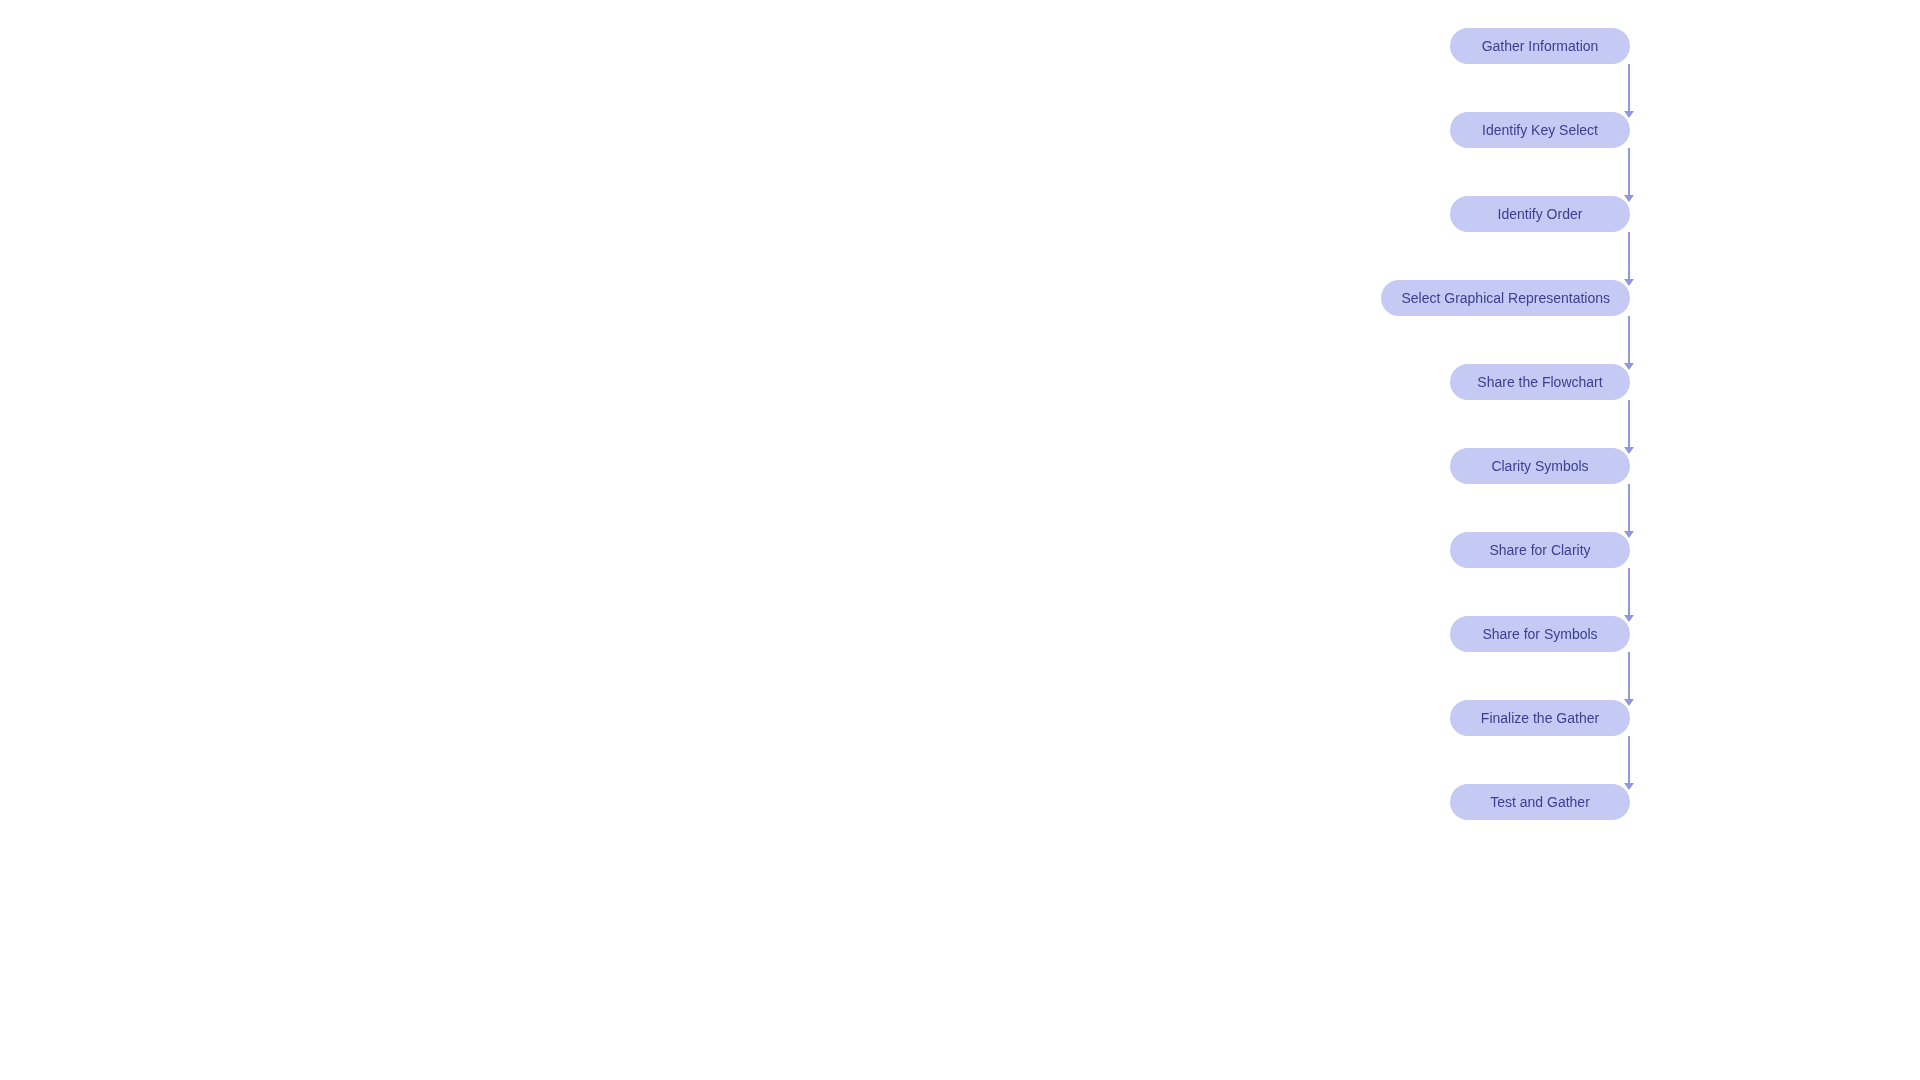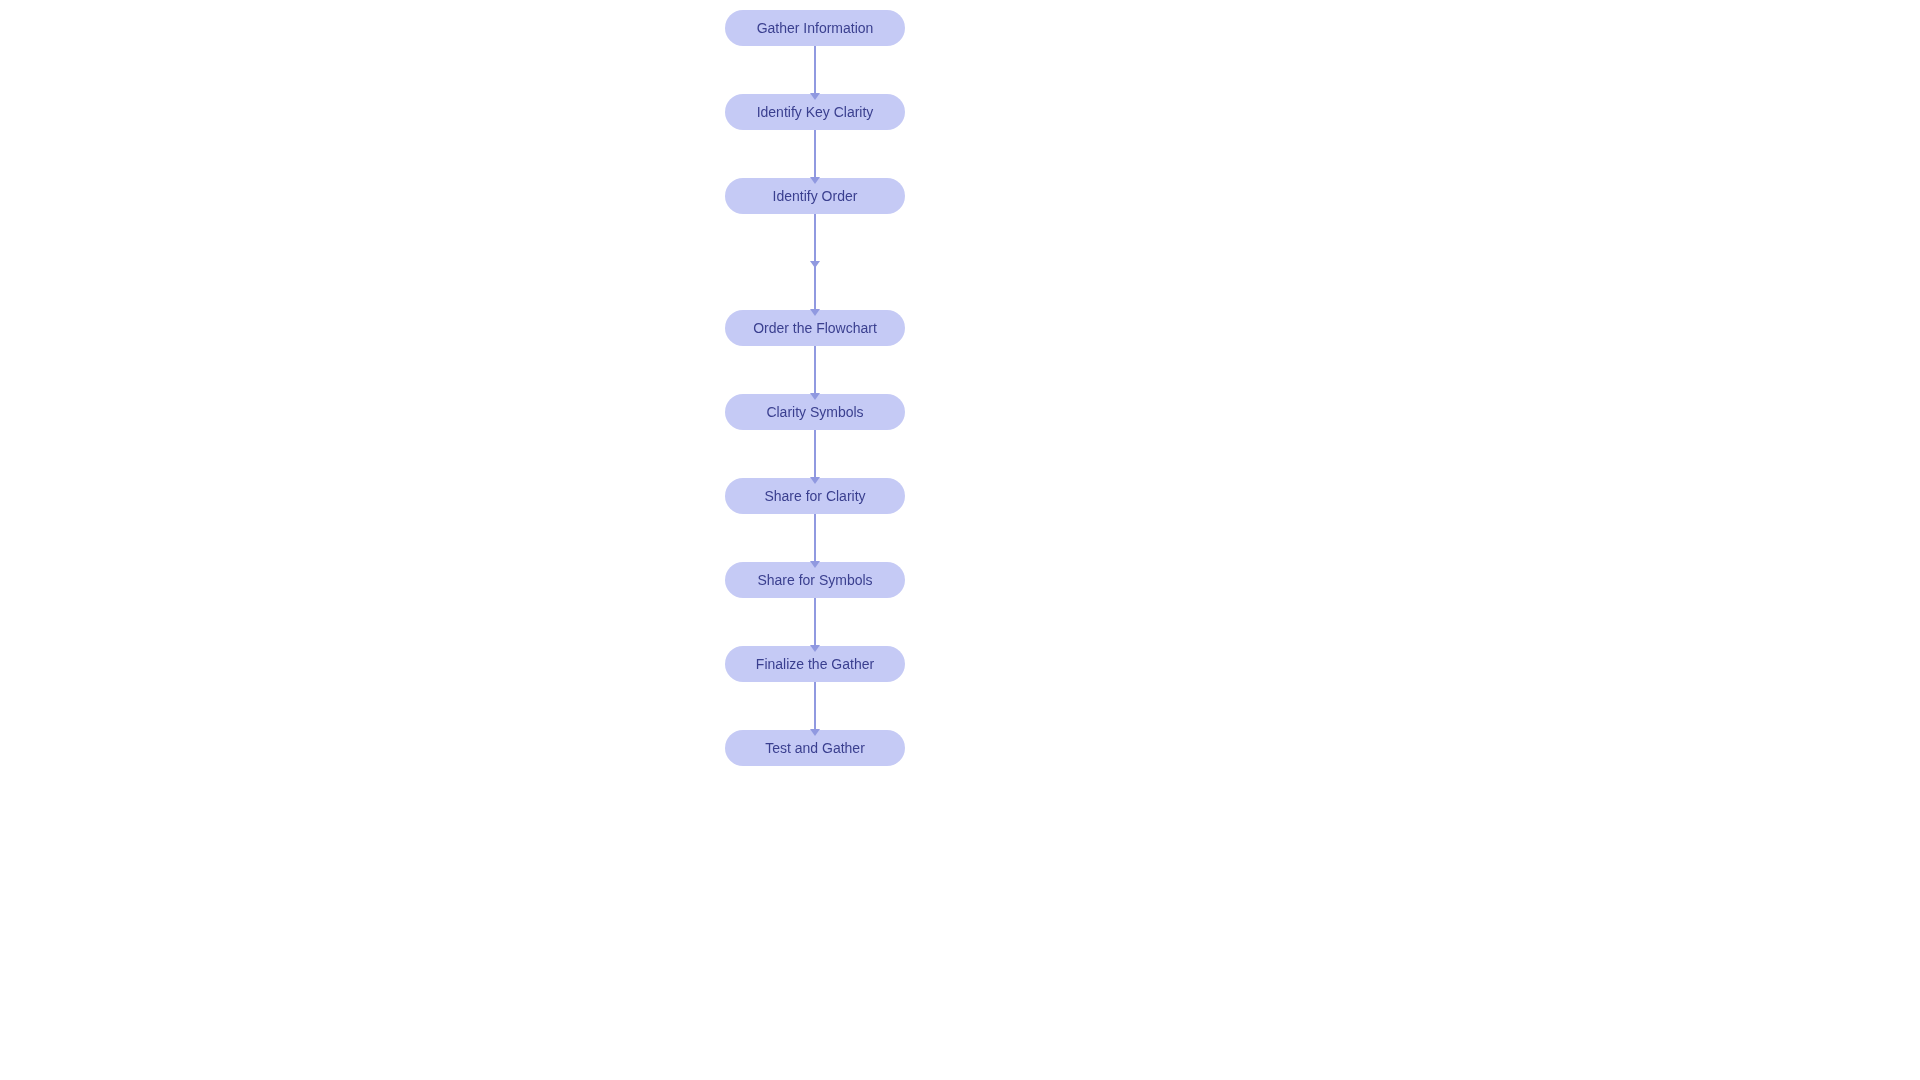--- a/index.html
+++ b/index.html
@@ -15,22 +15,22 @@
       font-family: -apple-system, BlinkMacSystemFont, 'Segoe UI', sans-serif;
       overflow: hidden;
     }
 
     .flowchart-container {
       position: relative;
       width: 1630px;
       height: 1080px;
       display: flex;
       flex-direction: column;
-      align-items: center;
-      padding-top: 10px;
+      align-items: flex-end;
+      padding-top: 28px;
     }
 
     .flow-node {
       background: #c5caf5;
       border-radius: 20px;
       padding: 10px 20px;
       font-size: 14px;
       color: #3a3f8f;
       text-align: center;
       cursor: pointer;
@@ -70,26 +70,27 @@
       border-right: 5px solid transparent;
       border-top: 7px solid #9099e0;
     }
   </style>
 </head>
 <body>
 
 <div class="flowchart-container">
 <div class="flow-node wide">Gather Information</div>
     <div class="connector"></div>
-    <div class="flow-node wide">Identify Key Clarity</div>
+    <div class="flow-node wide">Identify Key Select</div>
     <div class="connector"></div>
     <div class="flow-node wide">Identify Order</div>
     <div class="connector"></div>
+    <div class="flow-node extra-wide">Select Graphical Representations</div>
     <div class="connector"></div>
-    <div class="flow-node wide">Order the Flowchart</div>
+    <div class="flow-node wide">Share the Flowchart</div>
     <div class="connector"></div>
     <div class="flow-node wide">Clarity Symbols</div>
     <div class="connector"></div>
     <div class="flow-node wide">Share for Clarity</div>
     <div class="connector"></div>
     <div class="flow-node wide">Share for Symbols</div>
     <div class="connector"></div>
     <div class="flow-node wide">Finalize the Gather</div>
     <div class="connector"></div>
     <div class="flow-node wide">Test and Gather</div>

